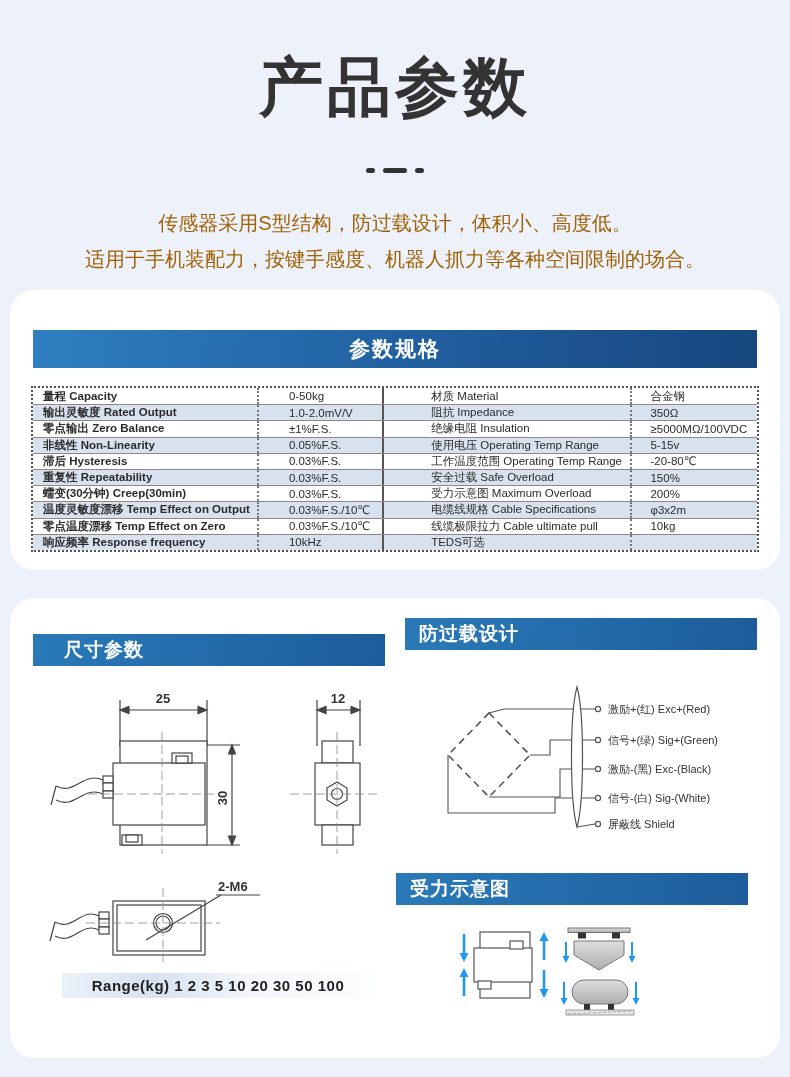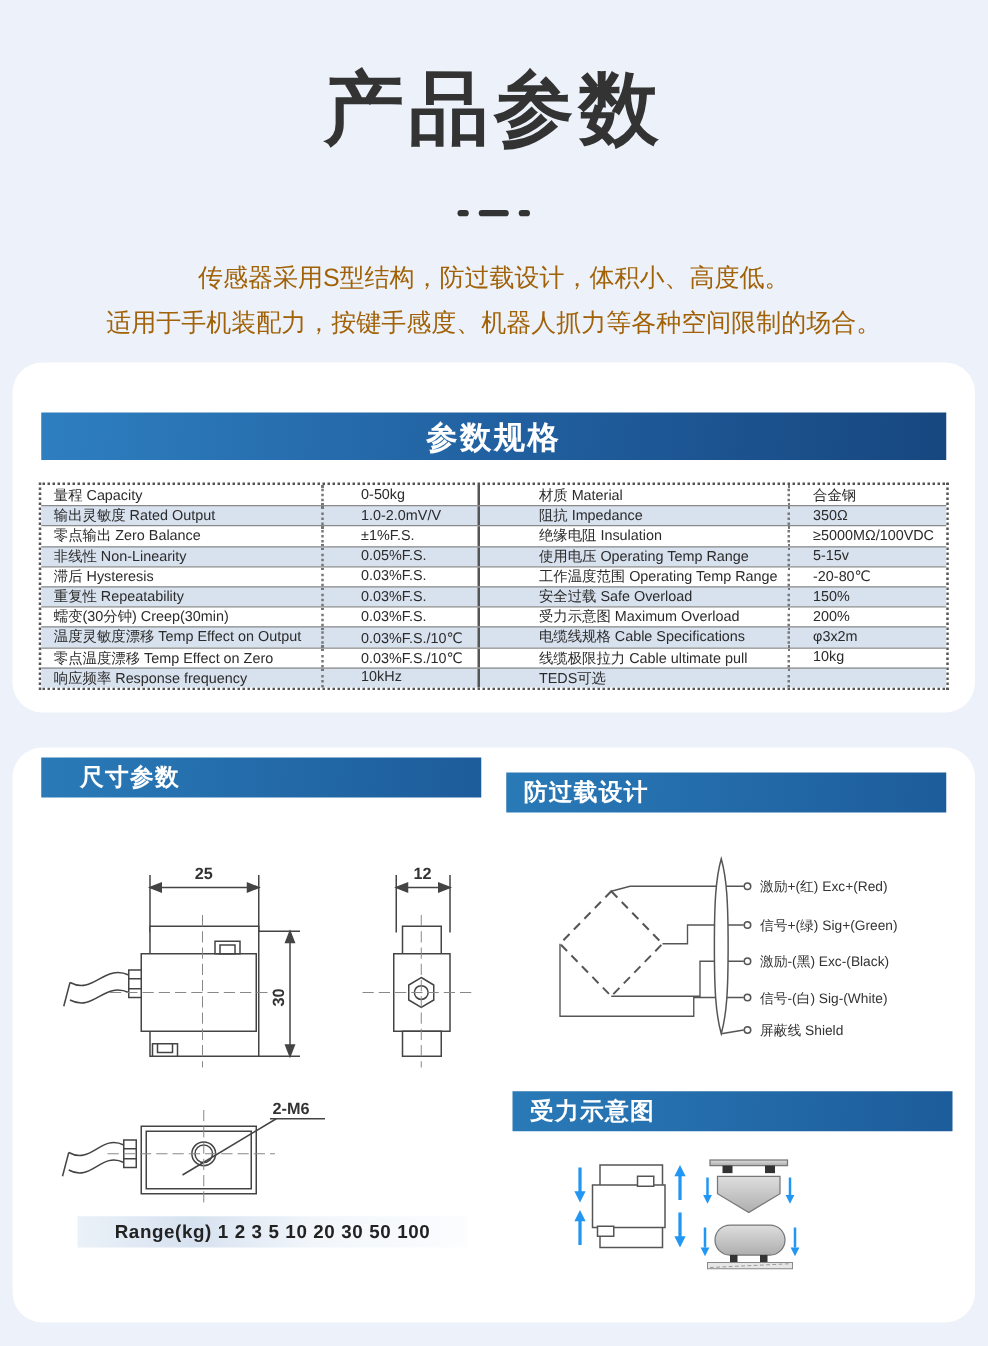--- a/index.html
+++ b/index.html
@@ -31,42 +31,42 @@
   .card-spec { top:290px; height:280px; }
   .card-lower { top:598px; height:460px; }
   
   .bar {
     background:linear-gradient(95deg,#2e7fc0 0%,#205e9e 55%,#17477f 100%);
     color:#fff; font-weight:700;
   }
   .spec-bar {
     position:absolute; left:23px; top:40px; width:724px; height:38px;
     display:flex; align-items:center; justify-content:center;
-    font-size:25px; letter-spacing:2px;
+    font-size:21px; letter-spacing:2px;
   }
   .sect-bar {
     position:absolute; height:32px; width:352px;
     display:flex; align-items:center; padding-left:14px;
     font-size:19px; letter-spacing:1px;
     background:linear-gradient(95deg,#2a7ab8 0%,#1d5c9b 100%);
     color:#fff; font-weight:700;
   }
-  .bar-dim    { left:23px;  top:8px;padding-left:31px; }
+  .bar-dim    { left:23px;  top:36px;padding-left:31px; }
   .bar-wiring { left:395px; top:20px; }
-  .bar-force  { left:400px; top:275px; }
+  .bar-force  { left:386px; top:275px; }
   
   .spec-table {
     position:absolute; left:21px; top:96px; width:728px;
     border:2px dotted #555; font-size:11.5px; color:#2b2b2b;
   }
   .spec-row { display:grid; grid-template-columns:31.2% 17.3% 34.3% 17.2%; height:16.2px; }
   .spec-row + .spec-row { border-top:1px solid #8a8a8a; }
   .spec-row.alt { background:#d8e1ee; }
   .spec-cell { display:flex; align-items:center; overflow:hidden; white-space:nowrap; }
-  .spec-cell.c-l  { padding-left:10px; border-right:2px dotted #777; }
+  .spec-cell.c-l  { padding-left:10px; border-right:2px dotted #777;font-weight:bold; }
   .spec-cell.c-vl { padding-left:30px; border-right:2px solid #555; }
   .spec-cell.c-r  { padding-left:47px; border-right:2px dotted #777; }
   .spec-cell.c-vr { padding-left:18px; }
   
   .dim-svg    { position:absolute; left:18px;  top:78px;  }
   .wiring-svg { position:absolute; left:398px; top:78px;  }
   .force-svg  { position:absolute; left:428px; top:316px; }
   .range-strip {
     position:absolute; left:52px; top:375px; width:312px; height:25px;
     display:flex; align-items:center; justify-content:center;

